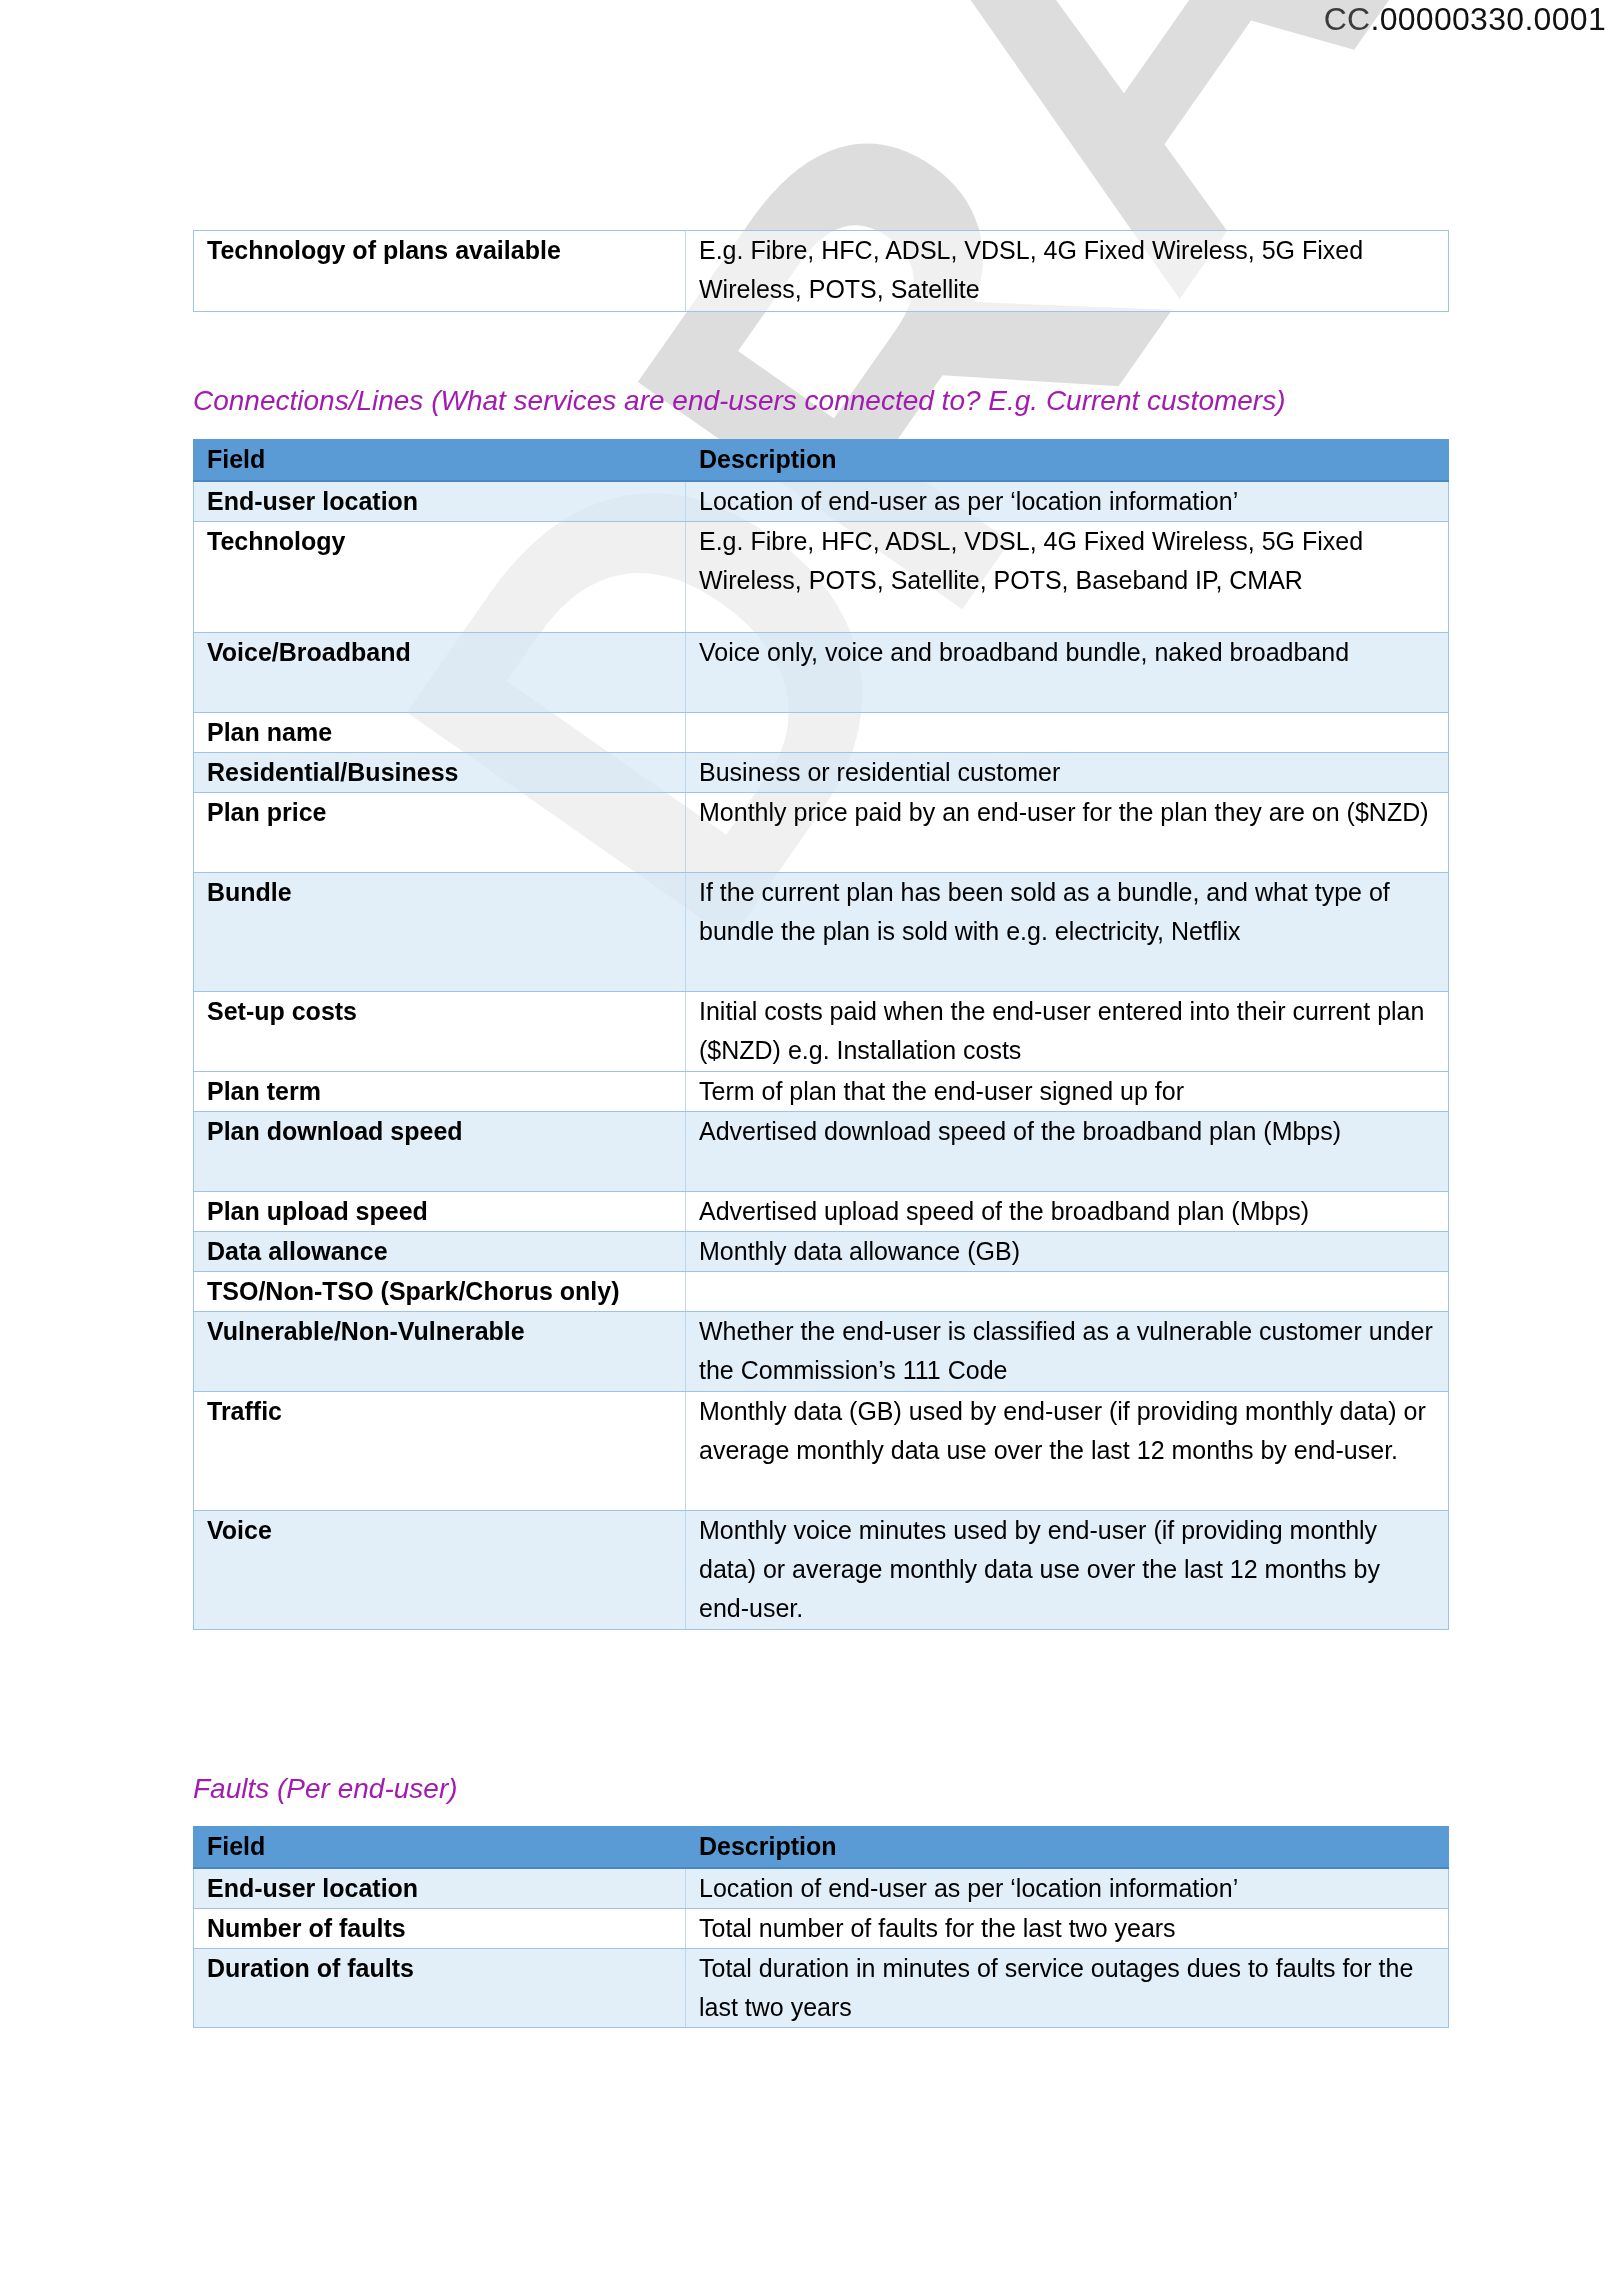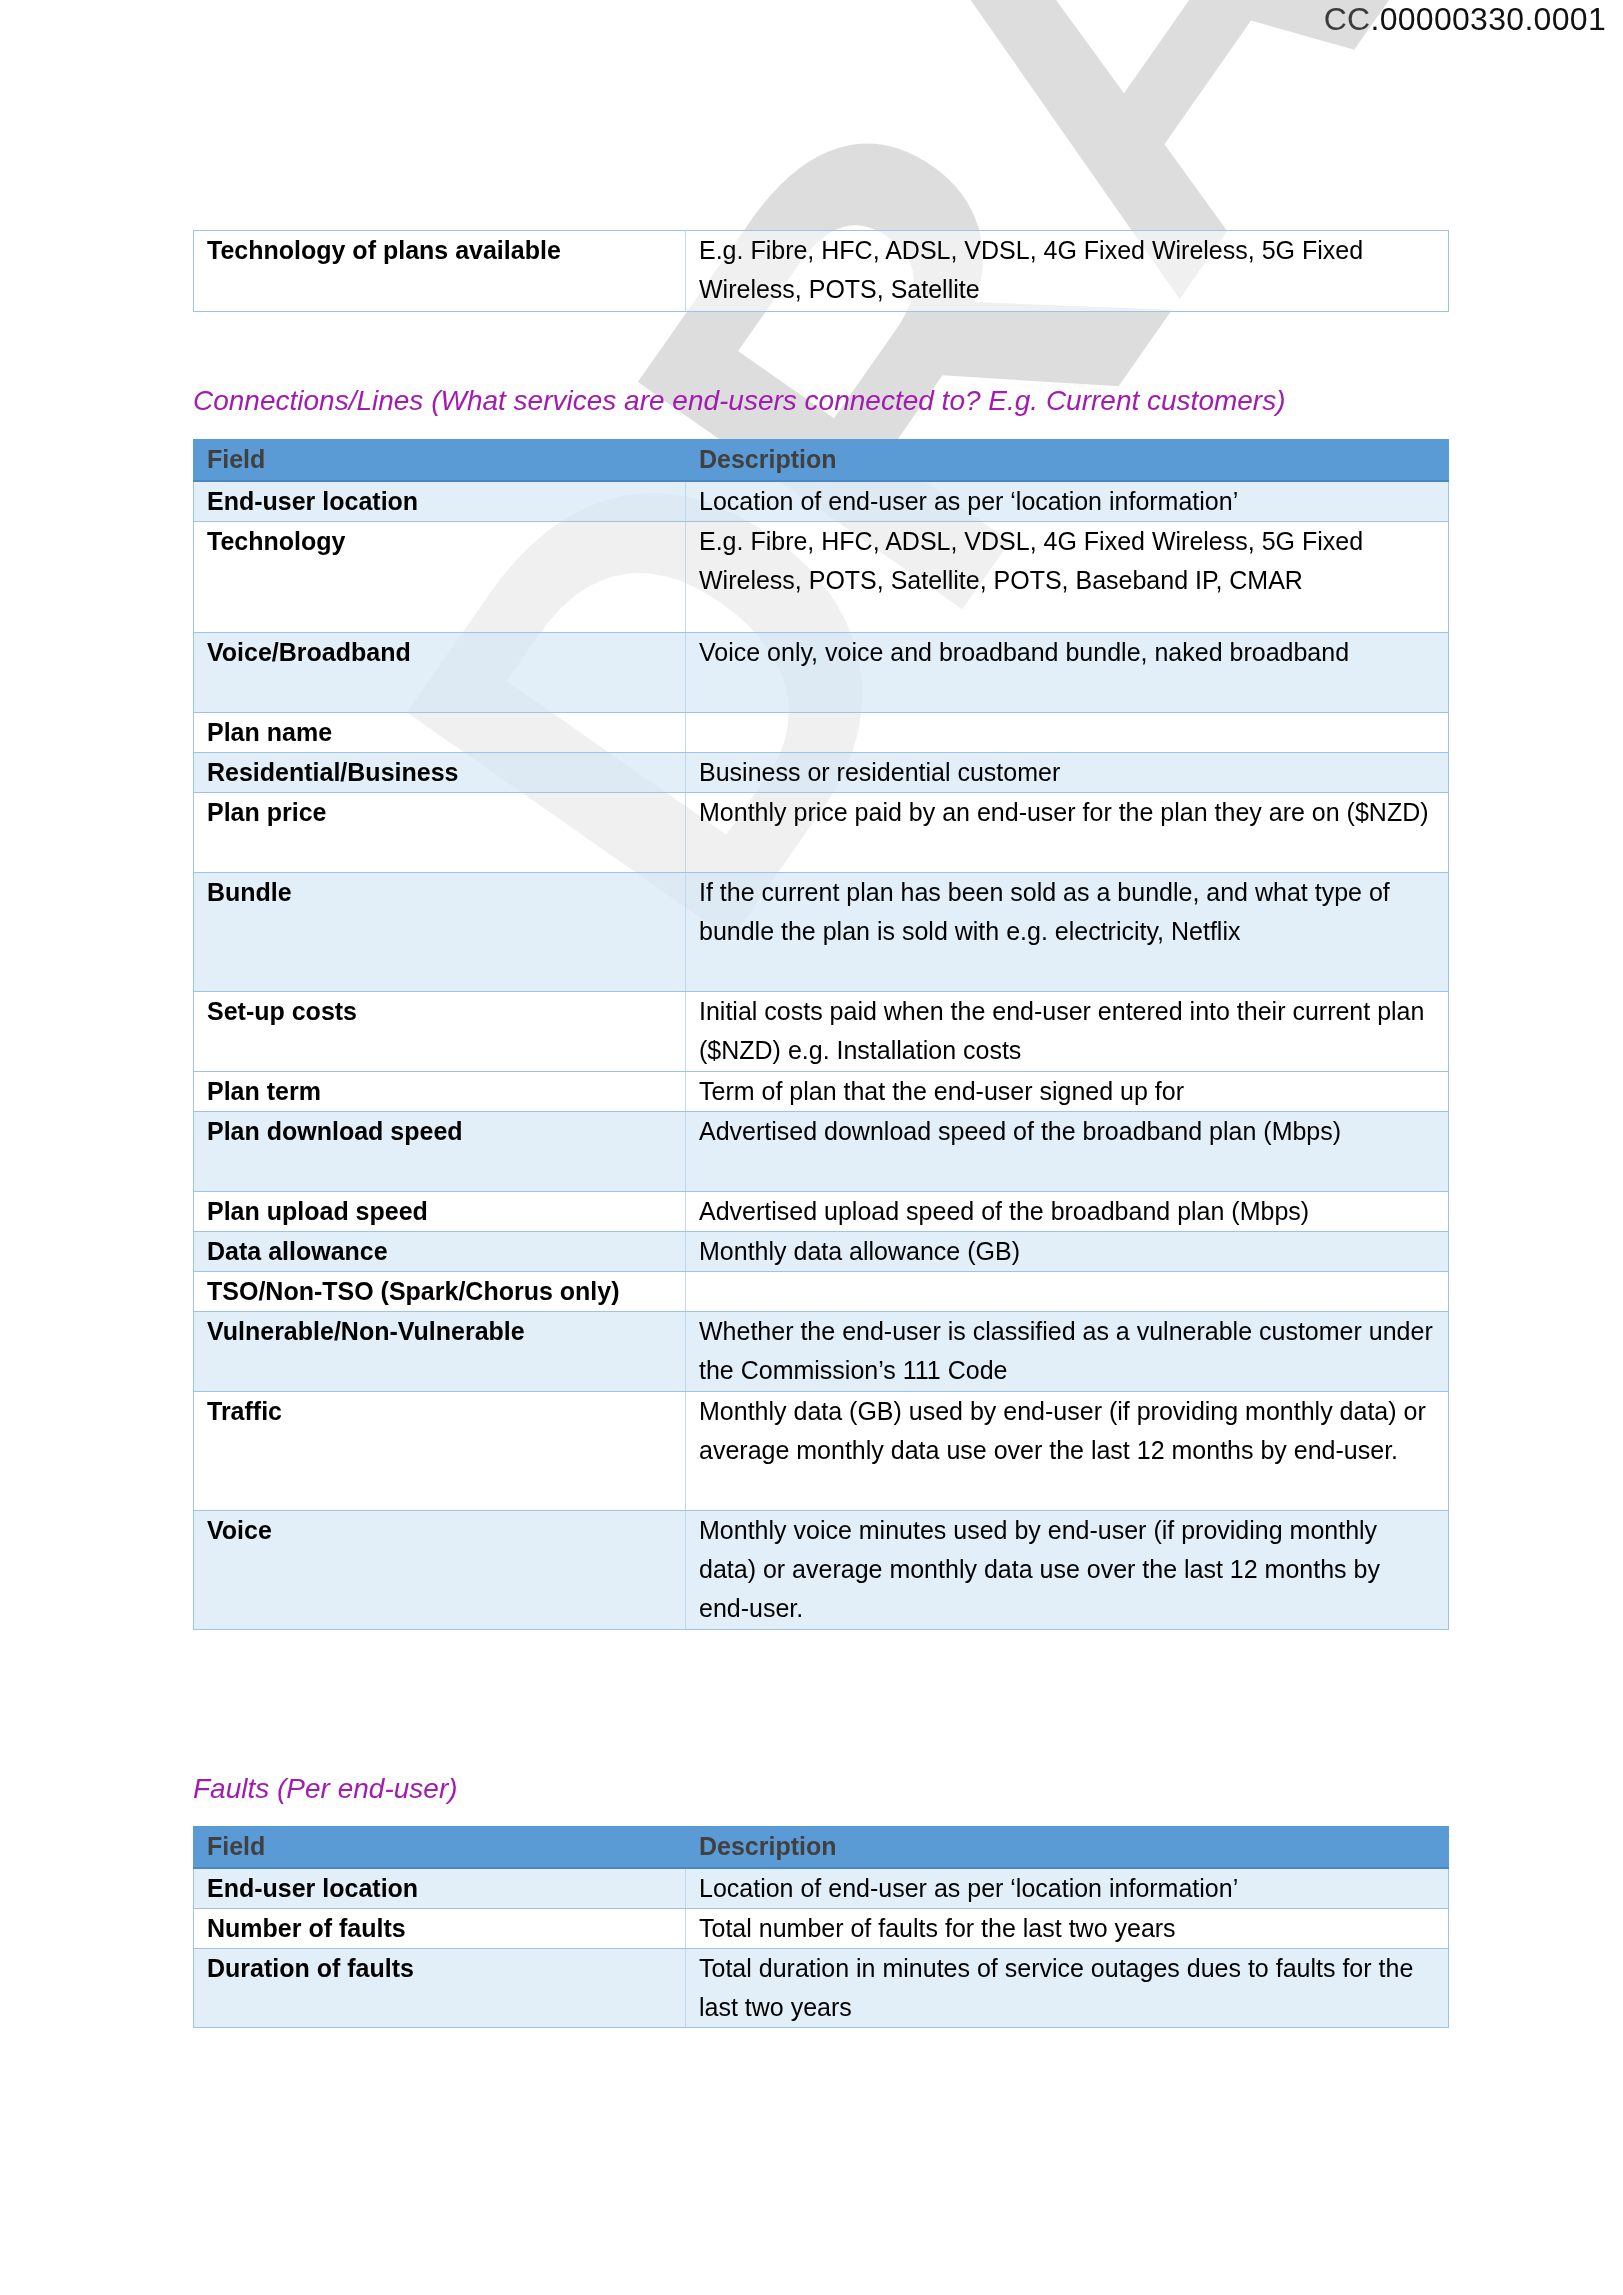--- a/index.html
+++ b/index.html
@@ -23,21 +23,21 @@
     table.grid {
       position: absolute; left: 193px; width: 1255px; border-collapse: collapse; table-layout: fixed;
       font-size: 25px; line-height: 39px; z-index: 1;
     }
     table.grid col.c1 { width: 492px; }
     table.grid col.c2 { width: 763px; }
     table.grid td, table.grid th {
       border: 1.3px solid #9dc3e6; vertical-align: top; padding: 0 13px; text-align: left;
     }
     table.grid th {
-      background: #5b9bd5; color: #404040; font-weight: bold; border-color: #5b9bd5;
+      background: #5b9bd5; color: #000000; font-weight: bold; border-color: #5b9bd5;
       border-bottom: 2px solid #4a86c0;
     }
     table.grid td.f { font-weight: bold; }
     table.grid tr.alt td { background: rgba(221,235,247,0.85); }
     table.grid tr.plain td { background: rgba(255,255,255,0.55); }
     table.grid tr td { border-left: 1.3px solid #bdd7ee; border-right: 1.3px solid #bdd7ee; }
     table.grid td:first-child { border-left: 1.3px solid #9dc3e6; }
     table.grid td:last-child { border-right: 1.3px solid #9dc3e6; }
     .caption {
       position: absolute; left: 193px; font-style: italic; font-size: 28px; z-index: 1;

